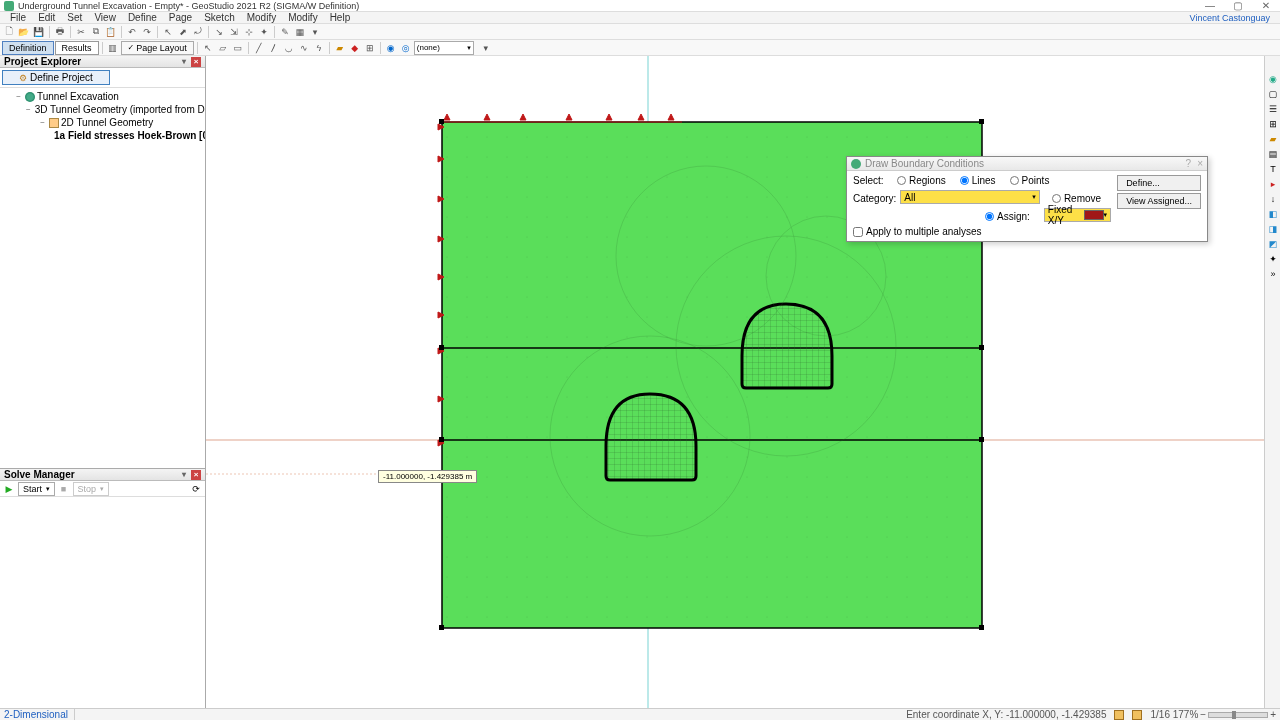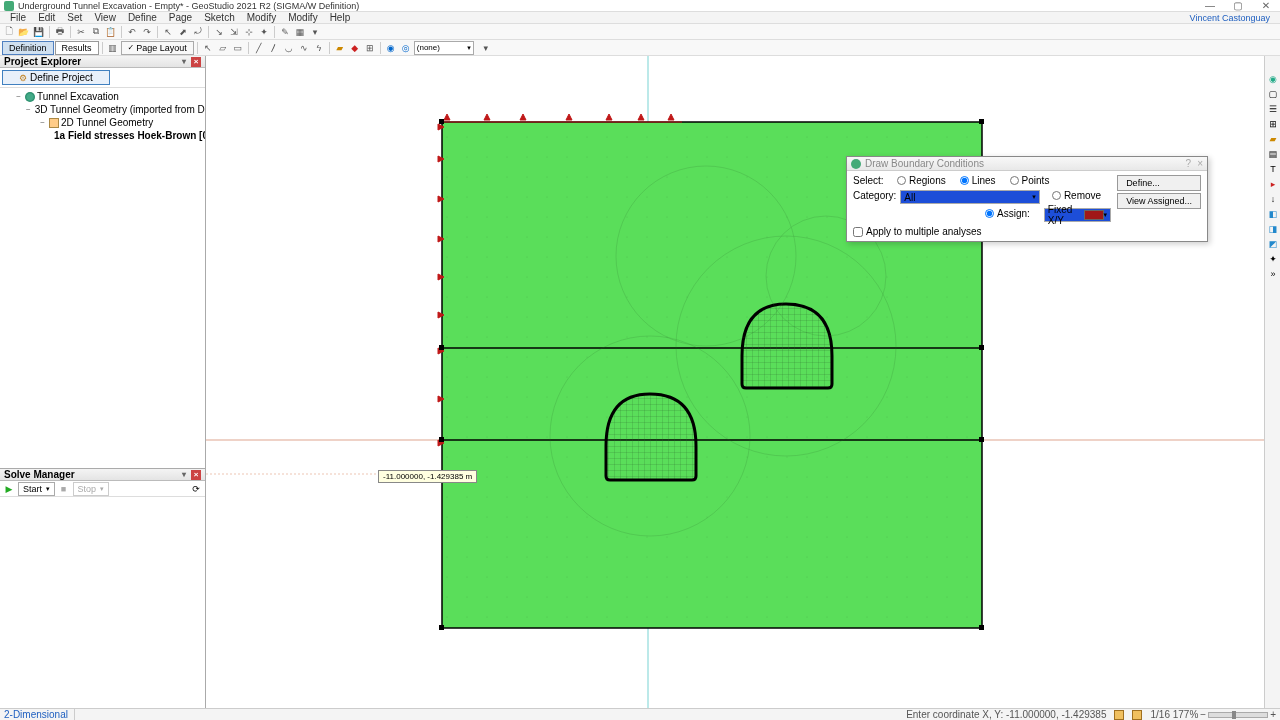--- a/index.html
+++ b/index.html
@@ -74,25 +74,25 @@
 .righttools { width:16px; background:#f4f4f4; border-left:1px solid #ccc; display:flex; flex-direction:column; gap:1px; padding:16px 1px 0; }
 .rtbtn { width:14px; height:14px; font-size:9px; display:flex; align-items:center; justify-content:center; cursor:pointer; border:1px solid transparent; }
 
 
 .dialog { position:absolute; left:640px; top:100px; width:362px; background:#f8f8f8; border:1px solid #888; box-shadow:2px 2px 6px rgba(0,0,0,.2); font-size:9px; }
 .dlg-title { height:14px; background:linear-gradient(#f8f8f8,#e8e8e8); display:flex; align-items:center; padding:0 4px; color:#888; border-bottom:1px solid #ccc; }
 .dlg-title .dic { width:10px; height:10px; margin-right:4px; border-radius:50%; background:#4a7; }
 .dlg-title .dbtns { margin-left:auto; display:flex; gap:6px; color:#aaa; }
 .dlg-title .dbtns span { cursor:pointer; }
 .dlg-body { padding:4px 6px; background:#fff; }
-.dlg-row { display:flex; align-items:flex-start; gap:4px; margin-bottom:4px; }
+.dlg-row { display:flex; align-items:flex-end; gap:4px; margin-bottom:4px; }
 .dlg-row label { min-width:40px; }
 .dlg-row input[type=radio] { width:9px; height:9px; }
 .rgroup { display:flex; align-items:center; gap:3px; margin-right:10px; }
-.sel-field { flex:1; border:1px solid #aaa; height:14px; padding:0 3px; display:flex; align-items:center; background:#1d4ed8; }
+.sel-field { flex:1; border:1px solid #aaa; height:14px; padding:0 3px; display:flex; align-items:center; background:#fde047; }
 .sel-field.drop::after { content:"▾"; margin-left:auto; font-size:7px; }
 .color-swatch { width:24px; height:10px; background:#a01818; border:1px solid #666; margin-left:2px; }
 .dlg-btn { padding:2px 8px; border:1px solid #999; background:#f0f0f0; cursor:pointer; font-size:9px; }
 .dlg-btns { display:flex; flex-direction:column; gap:2px; margin-left:auto; }
 .chkrow { display:flex; align-items:center; gap:3px; }
 .chkrow input { width:10px; height:10px; }
 
 
 .coord-tip { position:absolute; background:#ffffe0; border:1px solid #888; padding:1px 4px; font-size:8px; white-space:nowrap; }
 

